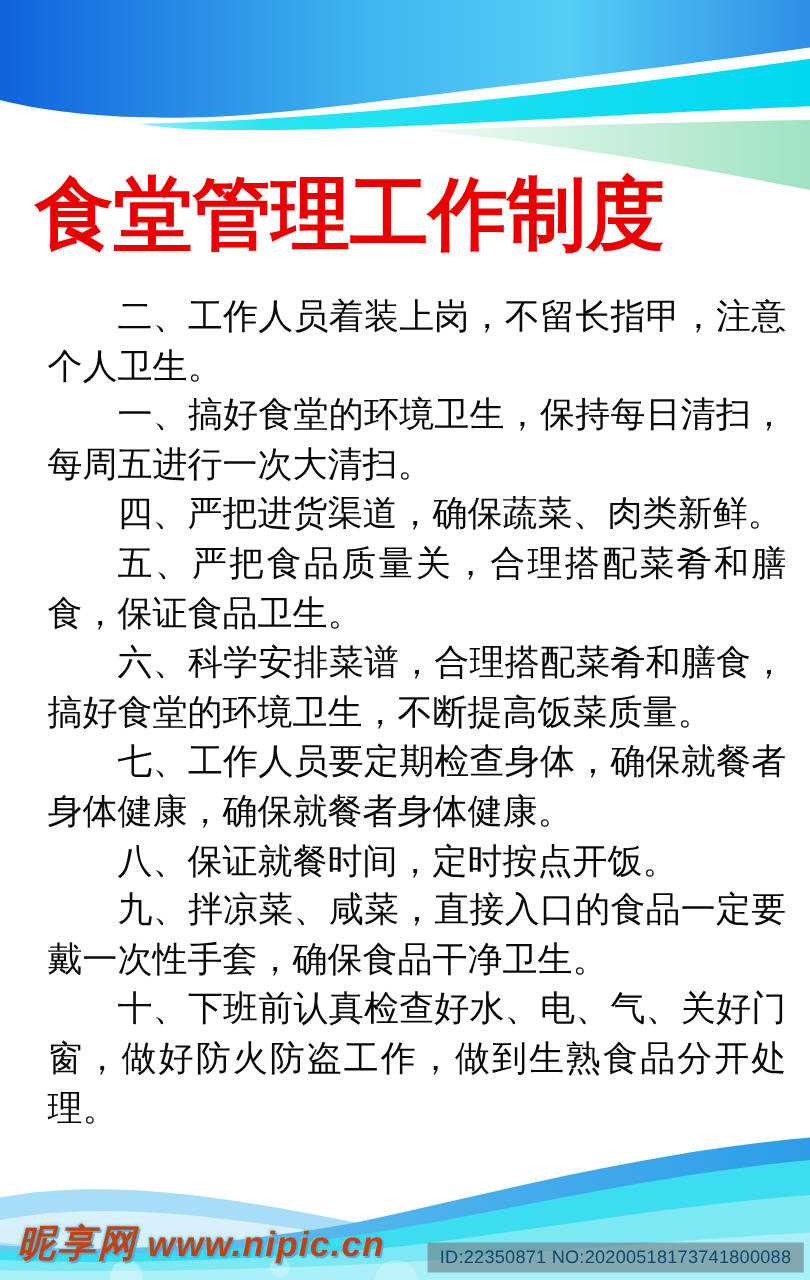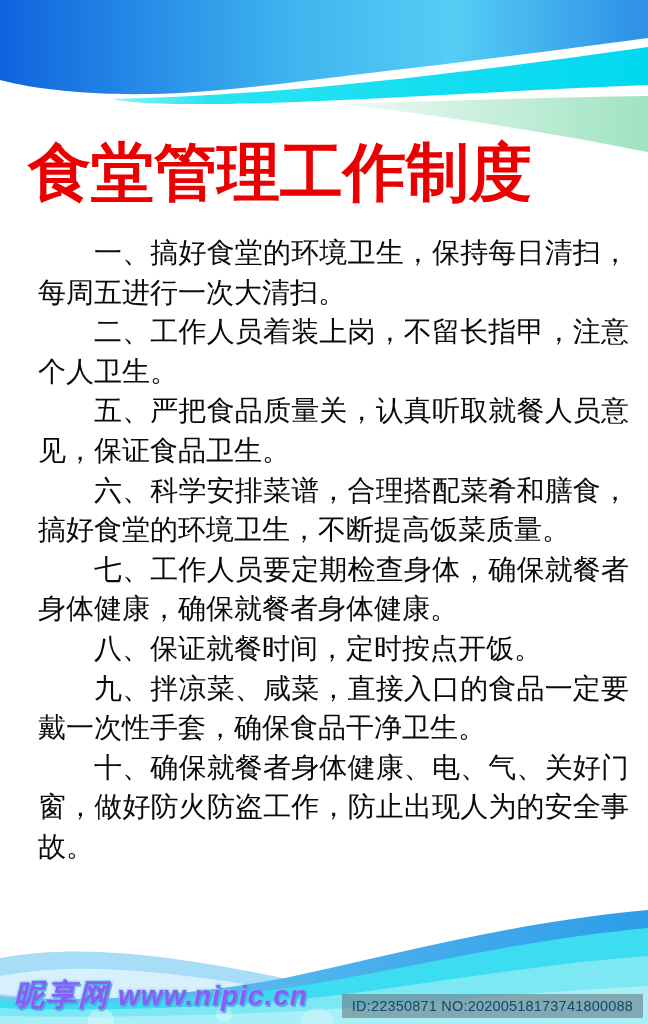--- a/index.html
+++ b/index.html
@@ -39,21 +39,21 @@
     text-align:justify;
     text-justify:inter-character;
     font-weight:500;
   }
   .watermark{
     position:absolute;
     left:14px;bottom:8px;
     display:flex;align-items:baseline;gap:8px;
     font-style:italic;
     font-weight:bold;
-    color:#8b5cf6;
+    color:#c2410c;
     text-shadow:1.5px 1.5px 0 rgba(70,170,225,.85), -1px -1px 0 rgba(120,210,245,.6), 0 0 3px rgba(60,160,220,.7);
   }
   .watermark .site-name{font-size:30px;letter-spacing:2px;}
   .watermark .site-url{font-size:28px;letter-spacing:1px;}
   .id-box{
     position:absolute;
     right:5px;bottom:6px;
     height:24px;
     padding:0 10px;
     display:flex;align-items:center;
@@ -92,28 +92,29 @@
       </linearGradient>
     </defs>
     <path d="M0,0 H648 V38 C560,50 455,63 370,73 C285,83 215,93 150,94 C98,95 42,91 0,80 Z" fill="url(#gBlue)"></path>
     <path d="M112,99 C260,96 430,78 648,47 L648,85 C470,92 300,105 185,104 C152,104 126,102 112,99 Z" fill="url(#gCyan)"></path>
     <path d="M340,104 C470,100 565,97 648,96 L648,152 C558,134 448,116 340,104 Z" fill="url(#gGreen)"></path>
   </svg>
 
   <div class="poster-title">食堂管理工作制度</div>
 
   <div class="rules">
+    <p>二、工作人员着装上岗，不留长指甲，注意个人卫生。</p>
     <p>一、搞好食堂的环境卫生，保持每日清扫，每周五进行一次大清扫。</p>
-    <p>二、工作人员着装上岗，不留长指甲，注意个人卫生。</p>
-    <p>五、严把食品质量关，认真听取就餐人员意见，保证食品卫生。</p>
+    <p>四、严把进货渠道，确保蔬菜、肉类新鲜。</p>
+    <p>五、严把食品质量关，合理搭配菜肴和膳食，保证食品卫生。</p>
     <p>六、科学安排菜谱，合理搭配菜肴和膳食，搞好食堂的环境卫生，不断提高饭菜质量。</p>
     <p>七、工作人员要定期检查身体，确保就餐者身体健康，确保就餐者身体健康。</p>
     <p>八、保证就餐时间，定时按点开饭。</p>
     <p>九、拌凉菜、咸菜，直接入口的食品一定要戴一次性手套，确保食品干净卫生。</p>
-    <p>十、确保就餐者身体健康、电、气、关好门窗，做好防火防盗工作，防止出现人为的安全事故。</p>
+    <p>十、下班前认真检查好水、电、气、关好门窗，做好防火防盗工作，做到生熟食品分开处理。</p>
   </div>
 
   <svg class="bottom-banner" viewBox="0 0 648 130" xmlns="http://www.w3.org/2000/svg">
     <defs>
       <linearGradient id="gBotBlue" x1="0" y1="0" x2="1" y2="0">
         <stop offset="0%" stop-color="#6fc8f0"></stop>
         <stop offset="100%" stop-color="#2d9de9"></stop>
       </linearGradient>
     </defs>
 

